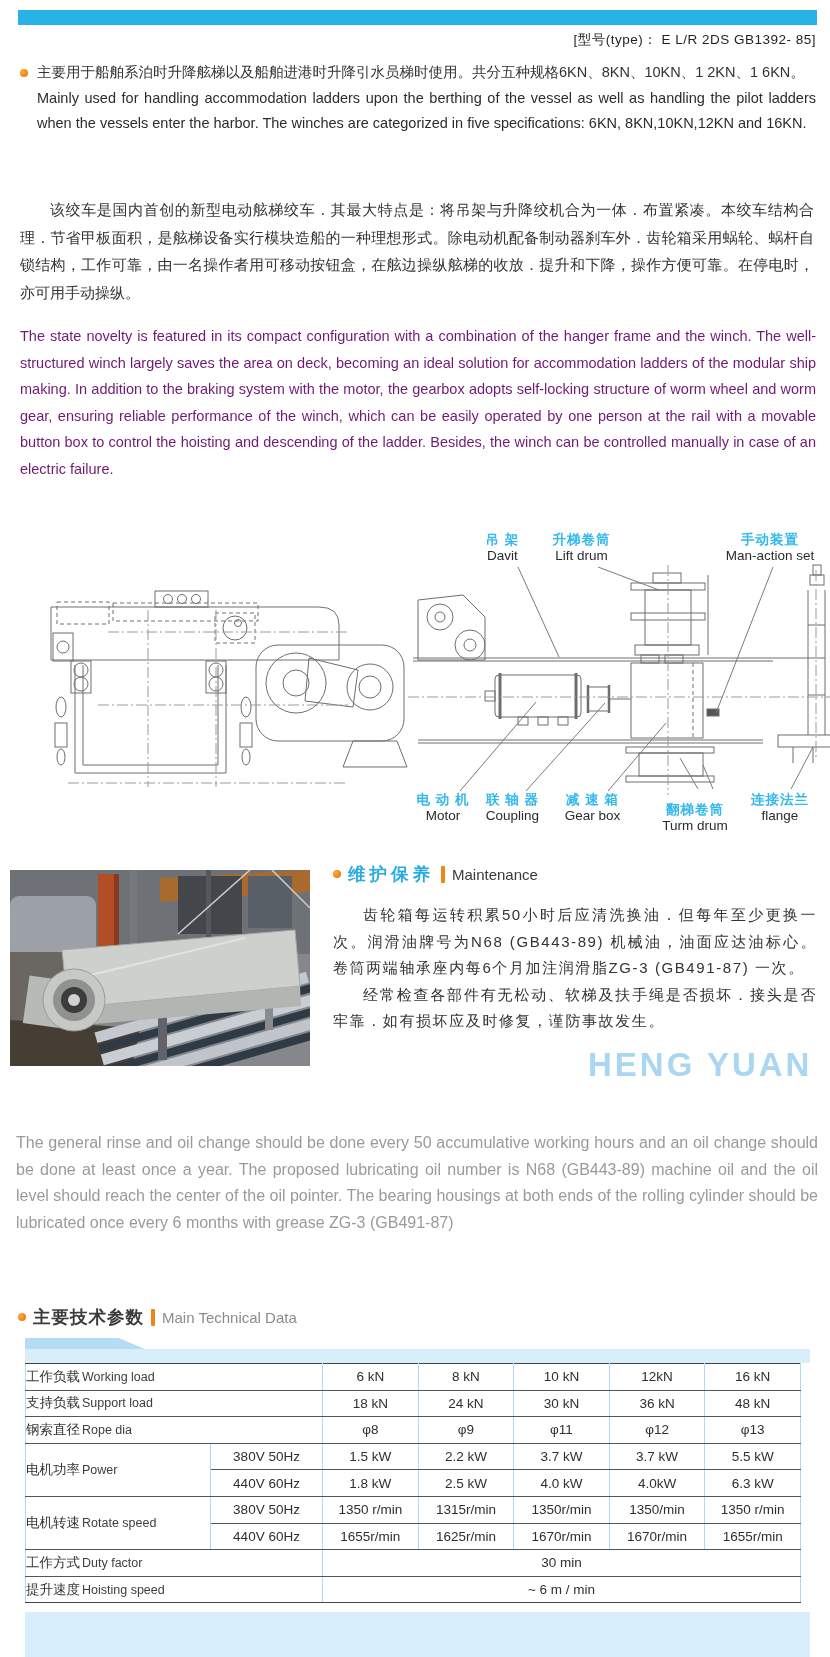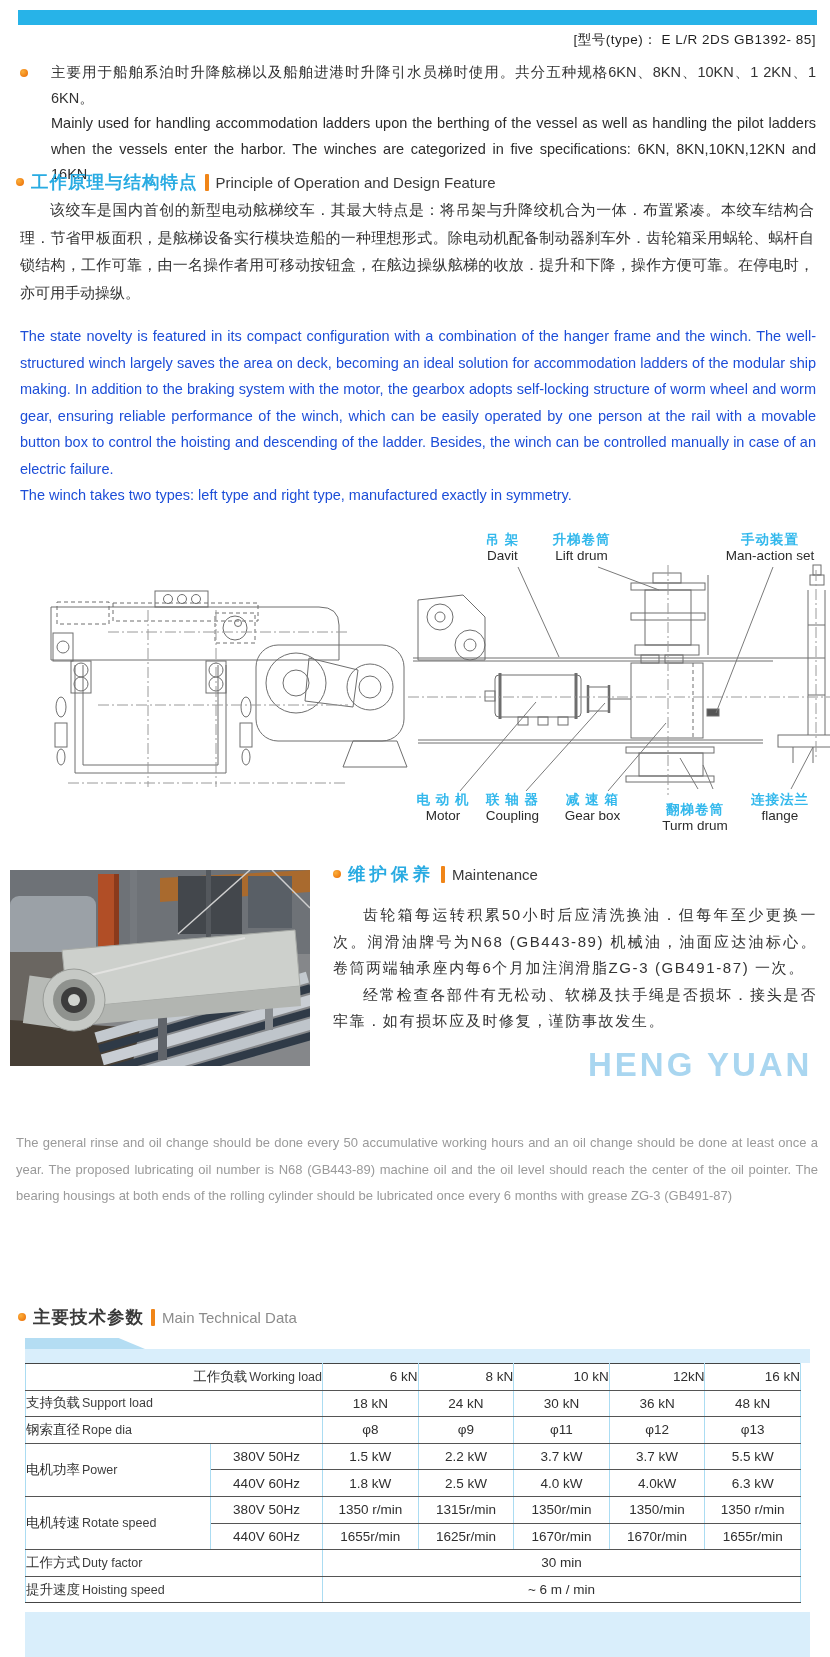--- a/index.html
+++ b/index.html
@@ -17,62 +17,62 @@
   .sec-head{display:flex;align-items:center;gap:7px;}
   .sec-head .zh{font-size:17.5px;font-weight:bold;color:#29abe2;letter-spacing:1px;}
   .sec-head .zh.dark{color:#3a3a3a;}
   .sec-head .obar{width:4px;height:17px;background:#f08518;border-radius:1px;}
   .sec-head .en{font-size:15px;color:#3a3a3a;}
   .sec-head .en.gray{color:#8c8c8c;}
 
   
   .intro{left:20px;top:60px;width:796px;}
   .intro .b{position:absolute;left:0;top:9px;}
-  .intro .txt{margin-left:31px;font-size:14.5px;line-height:25.5px;text-align:justify;color:#2c2c2c;}
+  .intro .txt{margin-left:17px;font-size:14.5px;line-height:25.5px;text-align:justify;color:#2c2c2c;}
   .intro .zh{color:#333;}
 
   .zhpara{left:20px;top:196px;width:794px;font-size:15px;line-height:27.5px;
           color:#333;text-align:justify;}
   .zhpara p{margin:0;text-indent:2em;}
   .enpara{left:20px;top:323px;width:796px;font-size:14.5px;line-height:26.5px;
-          color:#1d4ed8;text-align:justify;}
+          color:#701a75;text-align:justify;}
   .enpara p{margin:0;}
 
   
   .diagram{left:0;top:495px;width:830px;height:335px;padding-left:13px;}
   .dlabel{position:absolute;text-align:center;line-height:15px;}
   .dlabel .zh{display:block;font-size:13.5px;font-weight:600;color:#33b8ec;letter-spacing:1px;}
   .dlabel .en{display:block;font-size:13.5px;color:#2b2b2b;margin-top:1px;}
 
   
   .maint{left:333px;top:862px;width:484px;}
   .maint .sec-head .zh{letter-spacing:4px;}
   .maint .body{margin-top:16px;font-size:15px;line-height:26.5px;letter-spacing:1.6px;
                color:#333;text-align:justify;}
   .maint .body p{margin:0;text-indent:2em;}
   .watermark{left:588px;top:1046px;font-size:33px;font-weight:bold;color:#a9d6f0;
              letter-spacing:3px;white-space:nowrap;}
-  .mainten{left:16px;top:1130px;width:802px;font-size:13px;line-height:26.5px;
+  .mainten{left:16px;top:1130px;width:802px;font-size:16px;line-height:26.5px;
            color:#9a9a9a;text-align:justify;}
   .mainten p{margin:0;}
 
   
   .tech-head{left:18px;top:1305px;}
   .tab-shape{left:25px;top:1338px;width:120px;height:11px;background:#b4ddf3;
              clip-path:polygon(0 0,78% 0,100% 100%,0 100%);}
   .band{background:#d9eefb;}
   .band-top{left:25px;top:1349px;width:785px;height:14px;}
   .band-bottom{left:25px;top:1612px;width:785px;height:45px;}
 
   table.spec{position:absolute;left:25px;top:1363px;width:776px;border-collapse:collapse;
              table-layout:fixed;}
   table.spec td{border-top:1px solid #555;border-bottom:1px solid #555;
                 border-left:1px solid #abdcf2;border-right:1px solid #abdcf2;
                 height:25.6px;font-size:13.5px;color:#2f2f2f;padding:0;}
-  table.spec tr:first-child td{border-top:1.5px solid #444;text-align:right;}
+  table.spec tr:first-child td{border-top:1.5px solid #444;}
   table.spec tr:last-child td{border-bottom:1.5px solid #444;}
   td.lab{padding-left:14px;text-align:left;}
   .tl-zh{font-size:13.5px;color:#333;}
   .tl-en{font-size:12.5px;color:#3d3d3d;margin-left:2px;}
   td.val,td.cond{text-align:center;}
 </style>
 </head>
 <body>
 
 <div id="page">
@@ -81,34 +81,27 @@
   <div class="abs typeline">[型号(type)： E  L/R 2DS GB1392- 85]</div>
 
   <div class="abs intro">
     <span class="bullet b abs"></span>
     <div class="txt">
       <div class="zh">主要用于船舶系泊时升降舷梯以及船舶进港时升降引水员梯时使用。共分五种规格6KN、8KN、10KN、1 2KN、1 6KN。</div>
       <div>Mainly used for handling accommodation ladders upon the berthing of the vessel as well as handling the pilot ladders when the vessels enter the harbor. The winches are categorized in five specifications: 6KN, 8KN,10KN,12KN and 16KN.</div>
     </div>
   </div>
 
-  <div class="abs sec-head" style="left:16px;top:170px;">
-    <span class="bullet"></span>
-    <span class="zh">工作原理与结构特点</span>
-    <span class="obar"></span>
-    <span class="en">Principle of Operation and Design Feature</span>
-  </div>
 
   <div class="abs zhpara">
     <p>该绞车是国内首创的新型电动舷梯绞车．其最大特点是：将吊架与升降绞机合为一体．布置紧凑。本绞车结构合理．节省甲板面积，是舷梯设备实行模块造船的一种理想形式。除电动机配备制动器刹车外．齿轮箱采用蜗轮、蜗杆自锁结构，工作可靠，由一名操作者用可移动按钮盒，在舷边操纵舷梯的收放．提升和下降，操作方便可靠。在停电时，亦可用手动操纵。</p>
   </div>
 
   <div class="abs enpara">
     <p>The state novelty is featured in its compact configuration with a combination of the hanger frame and the winch. The well-structured winch largely saves the area on deck, becoming an ideal solution for accommodation ladders of the modular ship making. In addition to the braking system with the motor, the gearbox adopts self-locking structure of worm wheel and worm gear, ensuring reliable performance of the winch, which can be easily operated by one person at the rail with a movable button box to control the hoisting and descending of the ladder. Besides, the winch can be controlled manually in case of an electric failure.</p>
-    <p>The winch takes two types: left type and right type, manufactured exactly in symmetry.</p>
   </div>
 
   <div class="abs diagram">
     <svg width="830" height="335" viewBox="0 0 830 335" fill="none" stroke="#6e6e6e" stroke-width="1">
 
       <rect x="142" y="96" width="53" height="16"></rect>
       <circle cx="155" cy="104" r="4.5"></circle>
         <circle cx="169" cy="104" r="4.5"></circle>
         <circle cx="183" cy="104" r="4.5"></circle>
       <path d="M38,112 H306 Q326,112 326,130 V165 H38 Z"></path>

